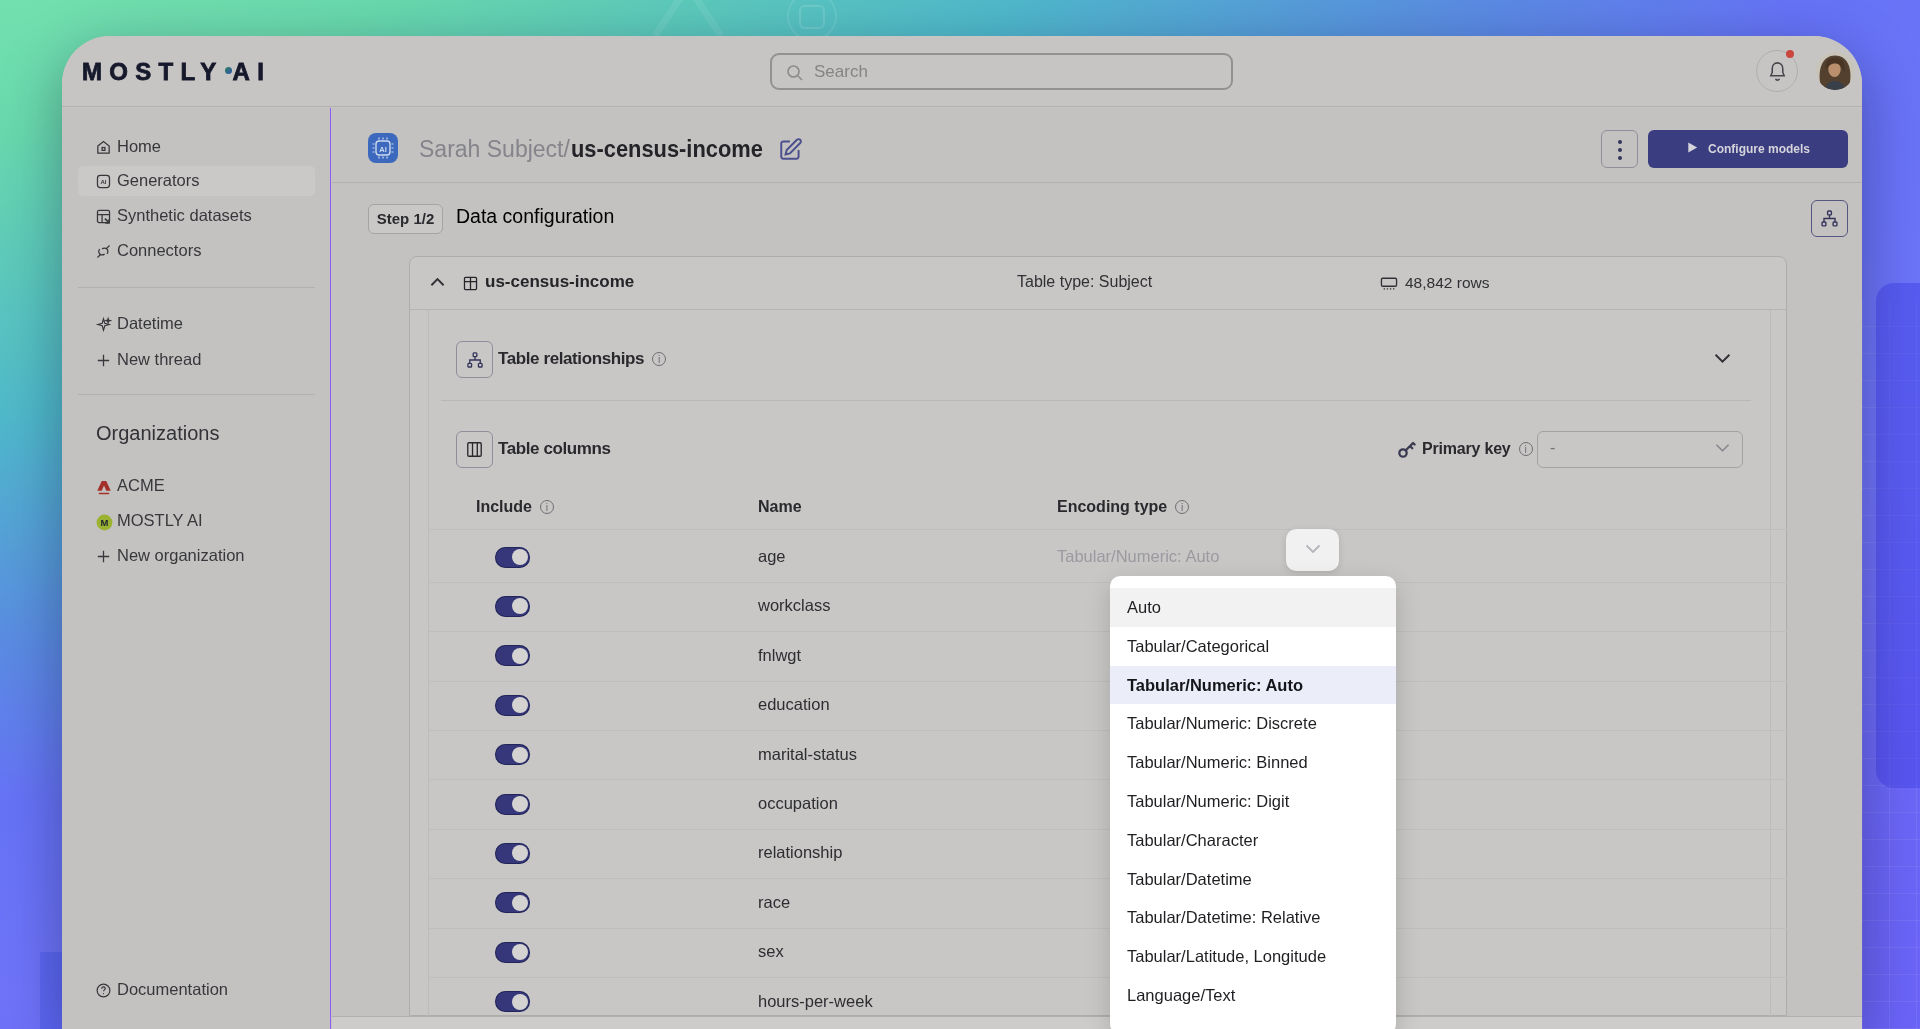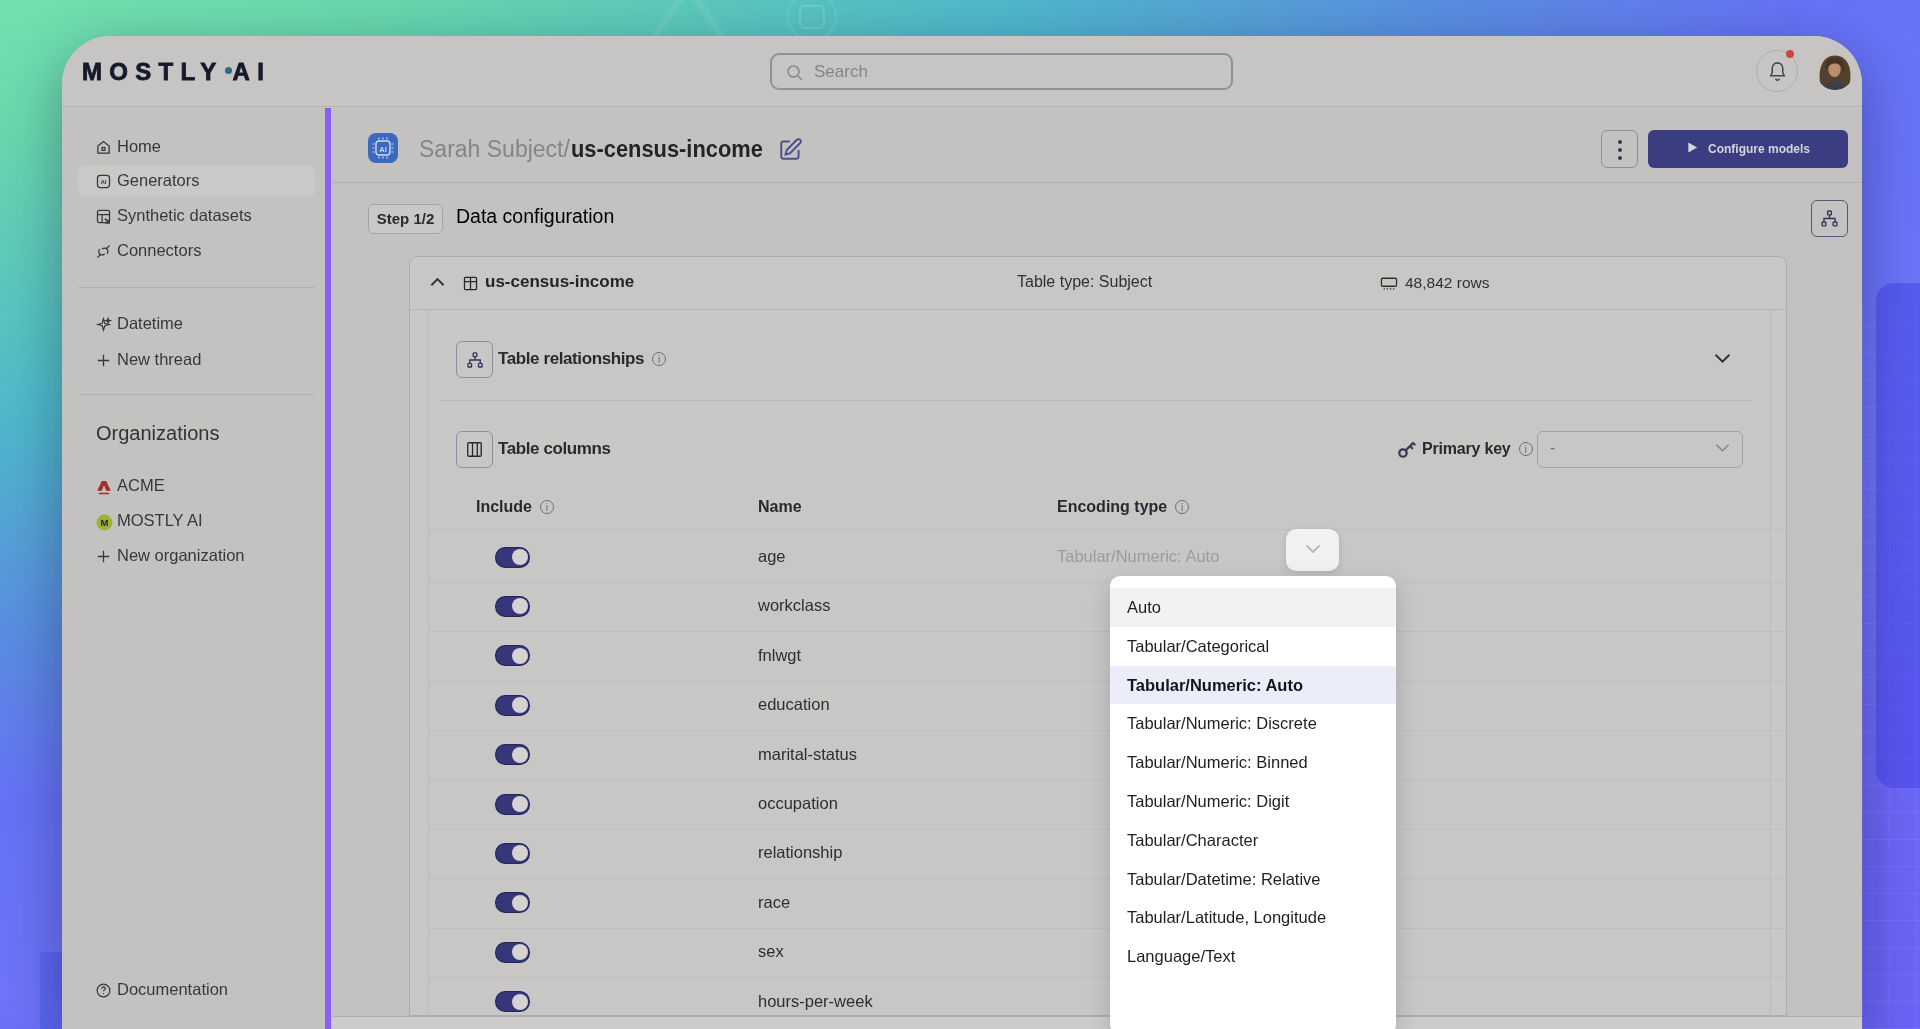--- a/index.html
+++ b/index.html
@@ -42,21 +42,21 @@
   .bell { position:absolute; left:1694px; top:14px; width:42px; height:42px;
     border:1px solid #b0afae; border-radius:50%; }
   .bell svg { position:absolute; left:11px; top:11px; }
   .bell .dot { position:absolute; left:29px; top:-1px; width:8px; height:8px;
     border-radius:50%; background:#c9473d; }
   .avatar { position:absolute; left:1754px; top:16px; width:38px; height:38px; border-radius:50%;
     background:#cfcabf; overflow:hidden; }
 
   
   .sidebar { position:absolute; left:0; top:72px; width:269px; height:921px;
-    background:#c3c2c1; border-right:6px solid #8b5cf6; }
+    background:#c3c2c1; border-right:1px solid #8b5cf6; }
   .nav-item { position:absolute; left:16px; width:237px; height:30px; color:#38383c;
     font-size:16.5px; }
   .nav-item svg { position:absolute; left:17px; top:7px; }
   .nav-item .t { position:absolute; left:39px; top:5px; }
   .nav-item.sel { background:#cac9c8; border-radius:5px; }
   .nav-div { position:absolute; left:16px; width:237px; height:1px; background:#b2b1b0; }
   .nav-head { position:absolute; left:34px; color:#333337; font-size:20px; font-weight:400; }
 
   
   .content { position:absolute; left:270px; top:72px; width:1530px; height:921px;
@@ -418,17 +418,18 @@
       </svg>
     </div>
     <div class="dropdown">
       <div class="dd-item hov">Auto</div>
       <div class="dd-item">Tabular/Categorical</div>
       <div class="dd-item sel2">Tabular/Numeric: Auto</div>
       <div class="dd-item">Tabular/Numeric: Discrete</div>
       <div class="dd-item">Tabular/Numeric: Binned</div>
       <div class="dd-item">Tabular/Numeric: Digit</div>
       <div class="dd-item">Tabular/Character</div>
+      <div class="dd-item">Tabular/Datetime</div>
       <div class="dd-item">Tabular/Datetime: Relative</div>
       <div class="dd-item">Tabular/Latitude, Longitude</div>
       <div class="dd-item">Language/Text</div>
     </div>
   </div>
 
 </body></html>

